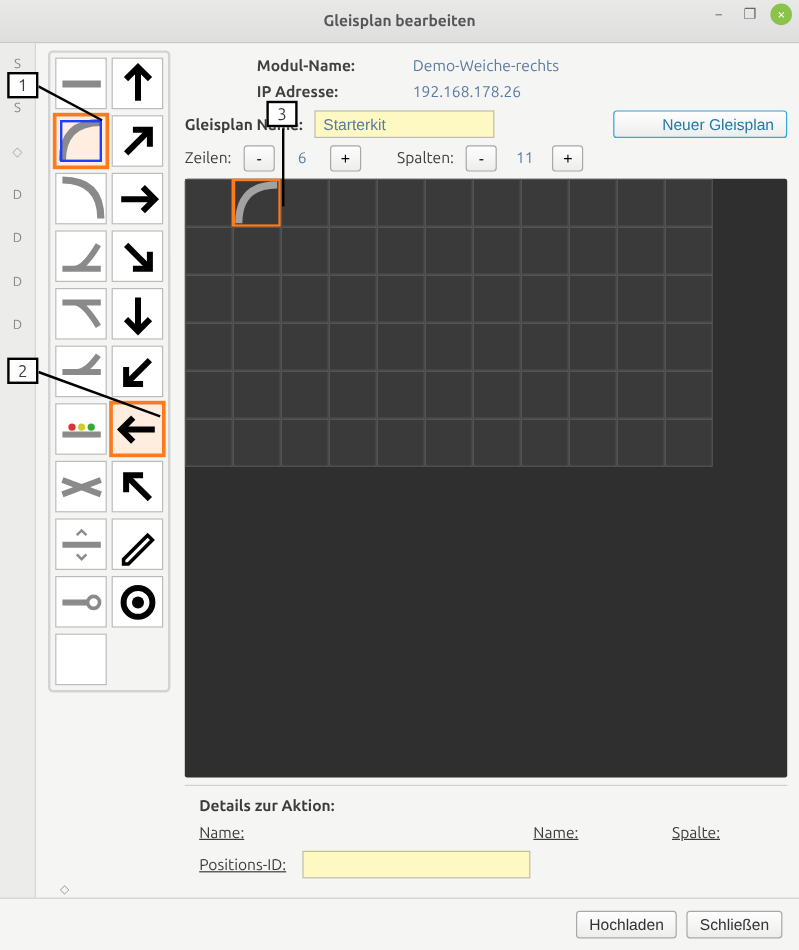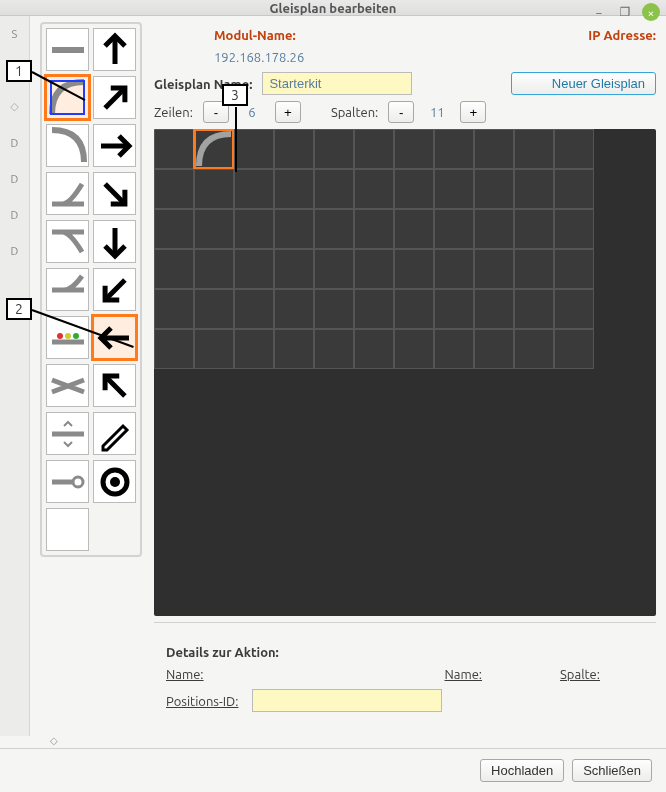--- a/index.html
+++ b/index.html
@@ -8,21 +8,21 @@
     font-family: Ubuntu, "Segoe UI", Arial, sans-serif;
     font-size: 13px;
     color: #3c3c3c;
     background: #f5f5f4;
     width: 666px;
     height: 792px;
     overflow: hidden;
     position: relative;
   }
   .titlebar {
-    height: 16px;
+    height: 36px;
     background: linear-gradient(#e9e9e8, #dedede);
     border-bottom: 1px solid #c8c8c8;
     display: flex;
     align-items: center;
     position: relative;
   }
   .titlebar .title {
     position: absolute;
     left: 0; right: 0;
     text-align: center;
@@ -121,21 +121,21 @@
     flex-direction: column;
     min-width: 0;
   }
   .meta {
     display: grid;
     grid-template-columns: 130px 1fr auto;
     row-gap: 8px;
     margin: 6px 0 8px 60px;
     align-items: center;
   }
-  .meta .lbl { font-weight: 700; color:#c2410c; }
+  .meta .lbl { font-weight: 700; color:#404040; }
   .meta .val { color: #5a7ca0; }
   .formrow {
     display: flex;
     align-items: center;
     gap: 10px;
     margin-bottom: 6px;
   }
   .formrow .lbl { font-weight:700; }
   input[type=text] {
     border: 1px solid #bbb;
@@ -184,21 +184,21 @@
     background: #3a3a3a;
   }
   .cell.placed {
     outline: 3px solid #ff7a1a;
     outline-offset: -2px;
     background: #3a3a3a;
   }
   .cell.placed svg { filter: brightness(0.95); }
   .details {
     border-top: 1px solid #d0d0d0;
-    padding: 22px 12px 6px 12px;
+    padding: 10px 12px 6px 12px;
     margin-top: 6px;
   }
   .details h4 {
     margin: 0 0 8px 0;
     font-size: 13px;
     font-weight: 700;
   }
   .drow {
     display: flex;
     align-items: center;
@@ -404,20 +404,21 @@
               <circle cx="20" cy="20" r="12" fill="none" stroke="#000" stroke-width="5"></circle>
               <circle cx="20" cy="20" r="5" fill="#000"></circle>
             </svg>
           </div>
         </div>
     </div>
 
     <div class="editor">
       <div class="meta">
         <span class="lbl">Modul-Name:</span>
+        <span class="val">Demo-Weiche-rechts</span>
         <span></span>
         <span class="lbl">IP Adresse:</span>
         <span class="val">192.168.178.26</span>
         <span></span>
       </div>
 
       <div class="formrow">
         <span class="lbl">Gleisplan Name:</span>
         <input type="text" style="width: 150px;" value="Starterkit">
         <span style="flex:1"></span>

